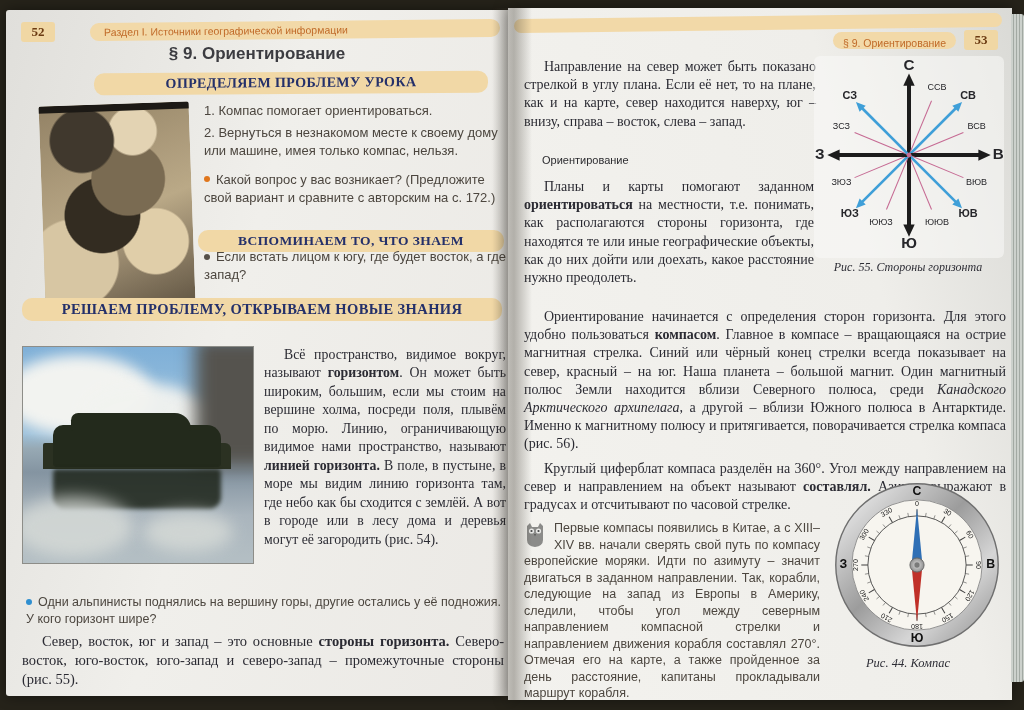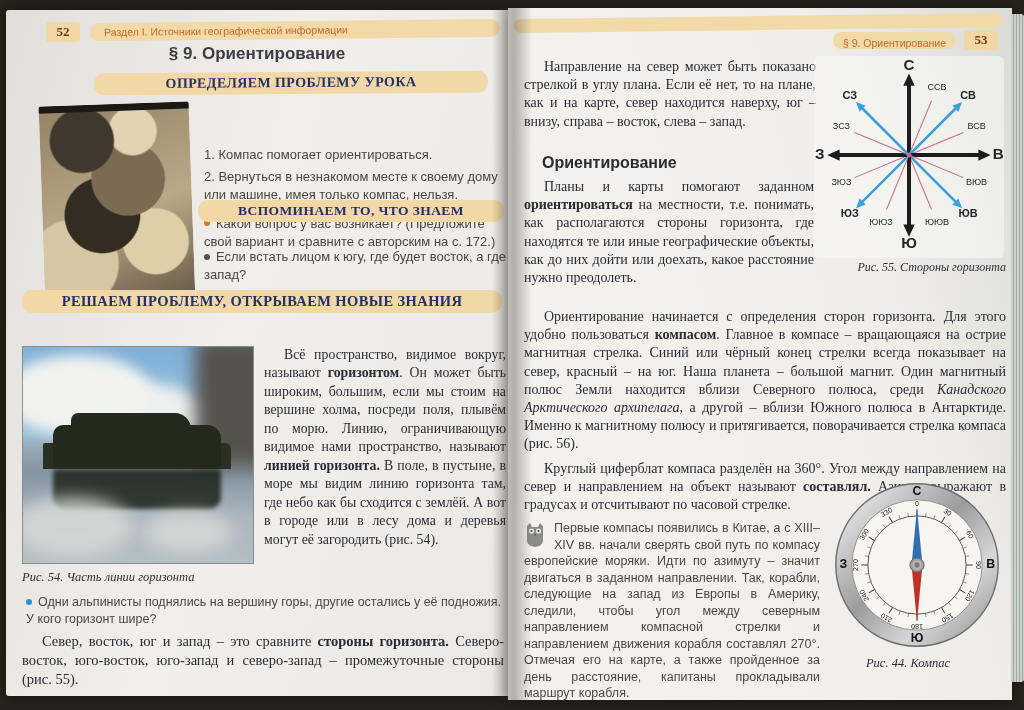--- a/index.html
+++ b/index.html
@@ -15,22 +15,22 @@
     background:linear-gradient(to right, rgba(0,0,0,0), rgba(55,50,40,.30) 45%, rgba(55,50,40,.34) 55%, rgba(0,0,0,0)); pointer-events:none;}
   .edge-stack { position:absolute; right:0; top:14px; width:13px; height:668px; z-index:6;
     background:repeating-linear-gradient(to right,#ccd1cc 0 2px,#a2a9a3 2px 3px); border-radius:0 3px 3px 0;}
 
   .band { background:#f2d9a8; border-radius:9px; }
   .orange-txt { color:#c06a28; font-family:"Liberation Sans",sans-serif; }
   .pagenum { position:absolute; background:#f0d7a4; color:#6b3b12; font-weight:bold;
     font-size:13px; text-align:center; line-height:20px; width:34px; height:20px; border-radius:3px;}
   .banner { position:absolute; background:#f1d8a6; color:#24306a; font-weight:bold;
     font-size:14px; text-align:center; letter-spacing:.4px; border-radius:10px; padding:3px 0; }
-  .h-sans { position:absolute; font-family:"Liberation Sans",sans-serif; font-weight:bold;
-    color:#2c2c30; font-size:16px; }
+  .h-sans { position:absolute; font-family:"Liberation Sans",sans-serif; font-weight:normal;
+    color:#2c2c30; font-size:11px; }
   .serif-par { position:absolute; color:#2b2b33; text-align:justify; }
   .serif-par .ind { text-indent:20px; display:block; }
   .sans-block { position:absolute; font-family:"Liberation Sans",sans-serif; color:#4c463f; }
   .caption { position:absolute; font-style:italic; font-size:12.5px; color:#2e2e36; }
   .bullet { display:inline-block; width:6px; height:6px; border-radius:50%; margin:0 6px 2px 0; vertical-align:middle;}
 
   
   .photo-climbers { position:absolute; left:36px; top:94px; width:150px; height:198px;
     transform:rotate(-2deg); border-radius:2px; overflow:hidden;
     background:
@@ -68,71 +68,70 @@
 
   .owl { float:left; margin:2px 8px 2px 0; }
 </style>
 </head>
 <body>
 
 <div class="gutter"></div>
 <div class="edge-stack"></div>
 
 <div class="page page-left">
-  <div class="pagenum" style="left:40px; top:12px;">52</div>
+  <div class="pagenum" style="left:15px; top:12px;">52</div>
   <div class="band" style="position:absolute; left:84px; top:11px; right:8px; height:18px; transform:rotate(-.6deg);">
     <span class="orange-txt" style="font-size:10.5px; line-height:18px; padding-left:14px; display:block;">Раздел I. Источники географической информации</span>
   </div>
 
   <div style="position:absolute; left:0; top:34px; width:100%; text-align:center; font-family:'Liberation Sans',sans-serif; font-weight:600; font-size:17px; color:#3c3c41;">§ 9. Ориентирование</div>
 
   <div class="banner" style="left:88px; top:62px; width:394px; transform:rotate(-.4deg);">ОПРЕДЕЛЯЕМ ПРОБЛЕМУ УРОКА</div>
 
   <div class="photo-climbers"></div>
 
-  <div class="sans-block" style="left:198px; top:92px; width:300px; font-size:13px; line-height:1.4;margin-top:44px;">
+  <div class="sans-block" style="left:198px; top:92px; width:300px; font-size:13px; line-height:1.4;">
     <div>1. Компас помогает ориентироваться.</div>
     <div style="margin-top:4px;">2. Вернуться в незнакомом месте к своему дому или машине, имея только компас, нельзя.</div>
     <div style="margin-top:10px;">
       <span class="bullet" style="background:#e0761c;"></span><span>Какой вопрос у вас возникает? (Предложите свой вариант и сравните с авторским на с. 172.)</span>
     </div>
   </div>
 
-  <div class="banner" style="left:192px; top:190px; width:306px; font-size:13.5px;">ВСПОМИНАЕМ ТО, ЧТО ЗНАЕМ</div>
+  <div class="banner" style="left:192px; top:220px; width:306px; font-size:13.5px;">ВСПОМИНАЕМ ТО, ЧТО ЗНАЕМ</div>
 
   <div class="sans-block" style="left:198px; top:238px; width:302px; font-size:13px; line-height:1.4;">
     <span class="bullet" style="background:#55504a;"></span><span>Если встать лицом к югу, где будет восток, а где запад?</span>
   </div>
 
-  <div class="banner" style="left:16px; top:280px; width:480px; font-size:14.5px;">РЕШАЕМ ПРОБЛЕМУ, ОТКРЫВАЕМ НОВЫЕ ЗНАНИЯ</div>
+  <div class="banner" style="left:16px; top:288px; width:480px; font-size:14.5px;">РЕШАЕМ ПРОБЛЕМУ, ОТКРЫВАЕМ НОВЫЕ ЗНАНИЯ</div>
 
   <div class="h-sans" style="left:18px; top:312px;margin-top:24px;">Стороны горизонта</div>
 
   <div class="photo-landscape">
     <div class="cloud c1"></div>
     <div class="cloud c2"></div>
     <div class="cloud c3"></div>
     <div class="darkcloud"></div>
     <div class="island"></div>
     <div class="reflection"></div>
     <div class="refl-cloud rc1"></div>
     <div class="refl-cloud rc2"></div>
   </div>
-  <div class="caption" style="left:16px; top:560px; width:232px;">Рис. 54. Часть линии горизонта</div>
 
   <div class="serif-par" style="left:258px; top:336px; width:242px; font-size:13.8px; line-height:1.34;">
       <span class="ind"><span>Всё пространство, видимое вокруг, называют </span><span style="font-weight: bold;">горизонтом</span><span>. Он может быть широким, большим, если мы стоим на вершине холма, посреди поля, плывём по морю. Линию, ограничивающую видимое нами пространство, называют </span><span style="font-weight: bold;">линией горизонта.</span><span> В поле, в пустыне, в море мы видим линию горизонта там, где небо как бы сходится с землёй. А вот в городе или в лесу дома и деревья могут её загородить (рис. 54).</span></span>
     </div>
 
   <div class="sans-block" style="left:20px; top:584px; width:478px; font-size:12.5px; line-height:1.35;">
     <span class="bullet" style="background:#2f8fd0;"></span><span>Одни альпинисты поднялись на вершину горы, другие остались у её подножия. У кого горизонт шире?</span>
   </div>
 
   <div class="serif-par" style="left:16px; top:622px; width:482px; font-size:14.5px; line-height:1.32;">
-      <span class="ind"><span>Север, восток, юг и запад – это сравните </span><span style="font-weight: bold; margin-top: 12px;">стороны горизонта.</span><span> Северо-восток, юго-восток, юго-запад и северо-запад – промежуточные стороны (рис. 55).</span></span>
+      <span class="ind"><span>Север, восток, юг и запад – это основные </span><span style="font-weight: bold; margin-top: 12px;">стороны горизонта.</span><span> Северо-восток, юго-восток, юго-запад и северо-запад – промежуточные стороны (рис. 55).</span></span>
     </div>
 </div>
 
 <div class="page page-right">
   <div class="band" style="position:absolute; left:6px; top:8px; right:10px; height:14px; transform:rotate(-.7deg);"></div>
   <div class="band" style="position:absolute; right:56px; top:24px; padding:1px 10px; height:17px;">
     <span class="orange-txt" style="font-size:10.5px; line-height:15px;">§ 9. Ориентирование</span>
   </div>
   <div class="pagenum" style="right:14px; top:22px; left:auto;">53</div>
 
@@ -176,21 +175,21 @@
         <polygon points="14,104.00000000000001 27,98.00000000000001 27,110.00000000000001" fill="#1c1c1c"></polygon>
         <text x="6" y="104.00000000000001" font-size="16" font-weight="bold" fill="#26262a" text-anchor="middle" dominant-baseline="middle">З</text>
         <line x1="100" y1="104" x2="42.71946898430021" y2="80.27362719336446" stroke="#c66a93" stroke-width="1.1"></line>
         <text x="28.86127599663091" y="74.53337570788813" font-size="9.5" font-weight="normal" fill="#26262a" text-anchor="middle" dominant-baseline="middle">ЗСЗ</text>
         <line x1="100" y1="104" x2="48.38120497338202" y2="52.38120497338203" stroke="#3f9fd8" stroke-width="2.8"></line>
         <polygon points="44.138564286262735,48.13856428626275 54.39161261346767,52.027651582788764 48.02765158278875,58.391612613467686" fill="#3f9fd8"></polygon>
         <text x="37.774603255583806" y="41.77460325558383" font-size="11.5" font-weight="bold" fill="#26262a" text-anchor="middle" dominant-baseline="middle">СЗ</text>
         <circle cx="100" cy="104" r="2.6" fill="#c66a93"></circle>
       </svg>
   </div>
-  <div class="caption" style="left:302px; top:252px; width:196px; text-align:right; font-size:12px;">Рис. 55. Стороны горизонта</div>
+  <div class="caption" style="left:302px; top:252px; width:196px; text-align:center; font-size:12px;">Рис. 55. Стороны горизонта</div>
 
   <div class="h-sans" style="left:34px; top:146px;">Ориентирование</div>
 
   <div class="serif-par" style="left:16px; top:170px; width:290px; font-size:14px; line-height:1.3;">
       <span class="ind"><span>Планы и карты помогают заданном </span><span style="font-weight: bold;">ориентироваться</span><span> на местности, т.е. понимать, как располагаются стороны горизонта, где находятся те или иные географические объекты, как до них дойти или доехать, какое расстояние нужно преодолеть.</span></span>
     </div>
 
   <div class="serif-par" style="left:16px; top:300px; width:482px; font-size:14px; line-height:1.3;">
       <span class="ind"><span>Ориентирование начинается с определения сторон горизонта. Для этого удобно пользоваться </span><span style="font-weight: bold;">компасом</span><span>. Главное в компасе – вращающаяся на острие магнитная стрелка. Синий или чёрный конец стрелки всегда показывает на север, красный – на юг. Наша планета – большой магнит. Один магнитный полюс Земли находится вблизи Северного полюса, среди </span><span style="font-style: italic;">Канадского Арктического архипелага</span><span>, а другой – вблизи Южного полюса в Антарктиде. Именно к магнитному полюсу и притягивается, поворачивается стрелка компаса (рис. 56).</span></span>
     </div>

